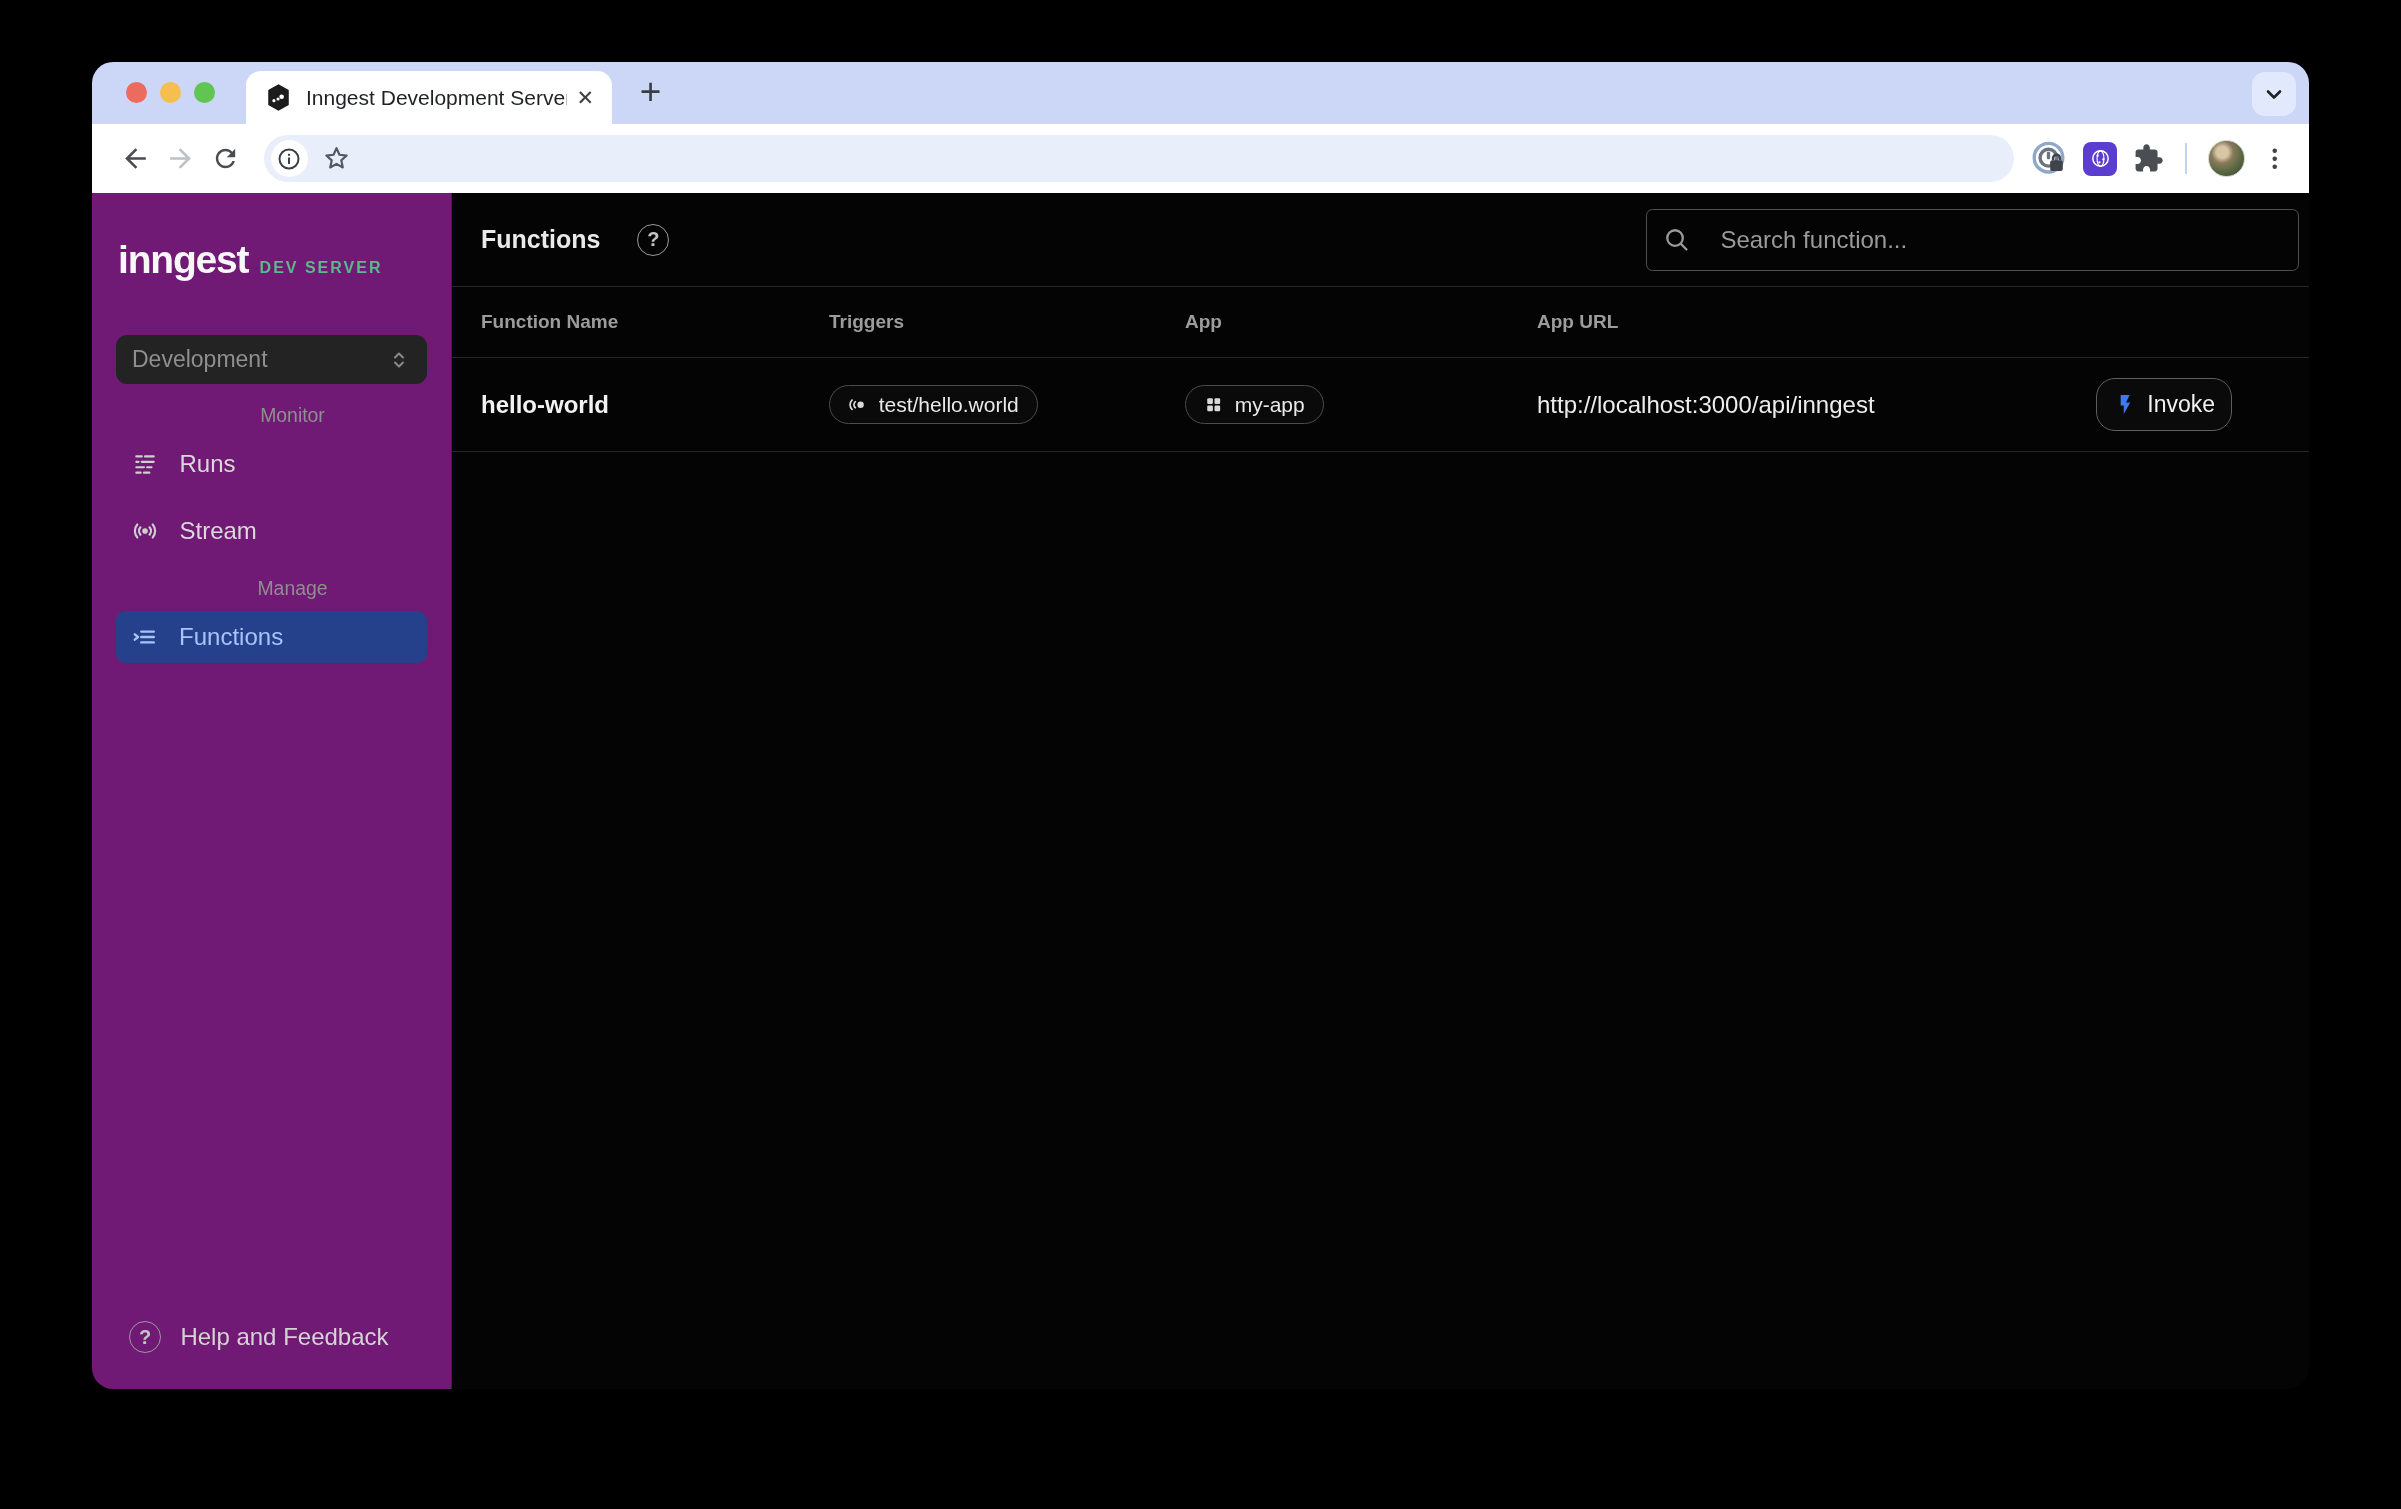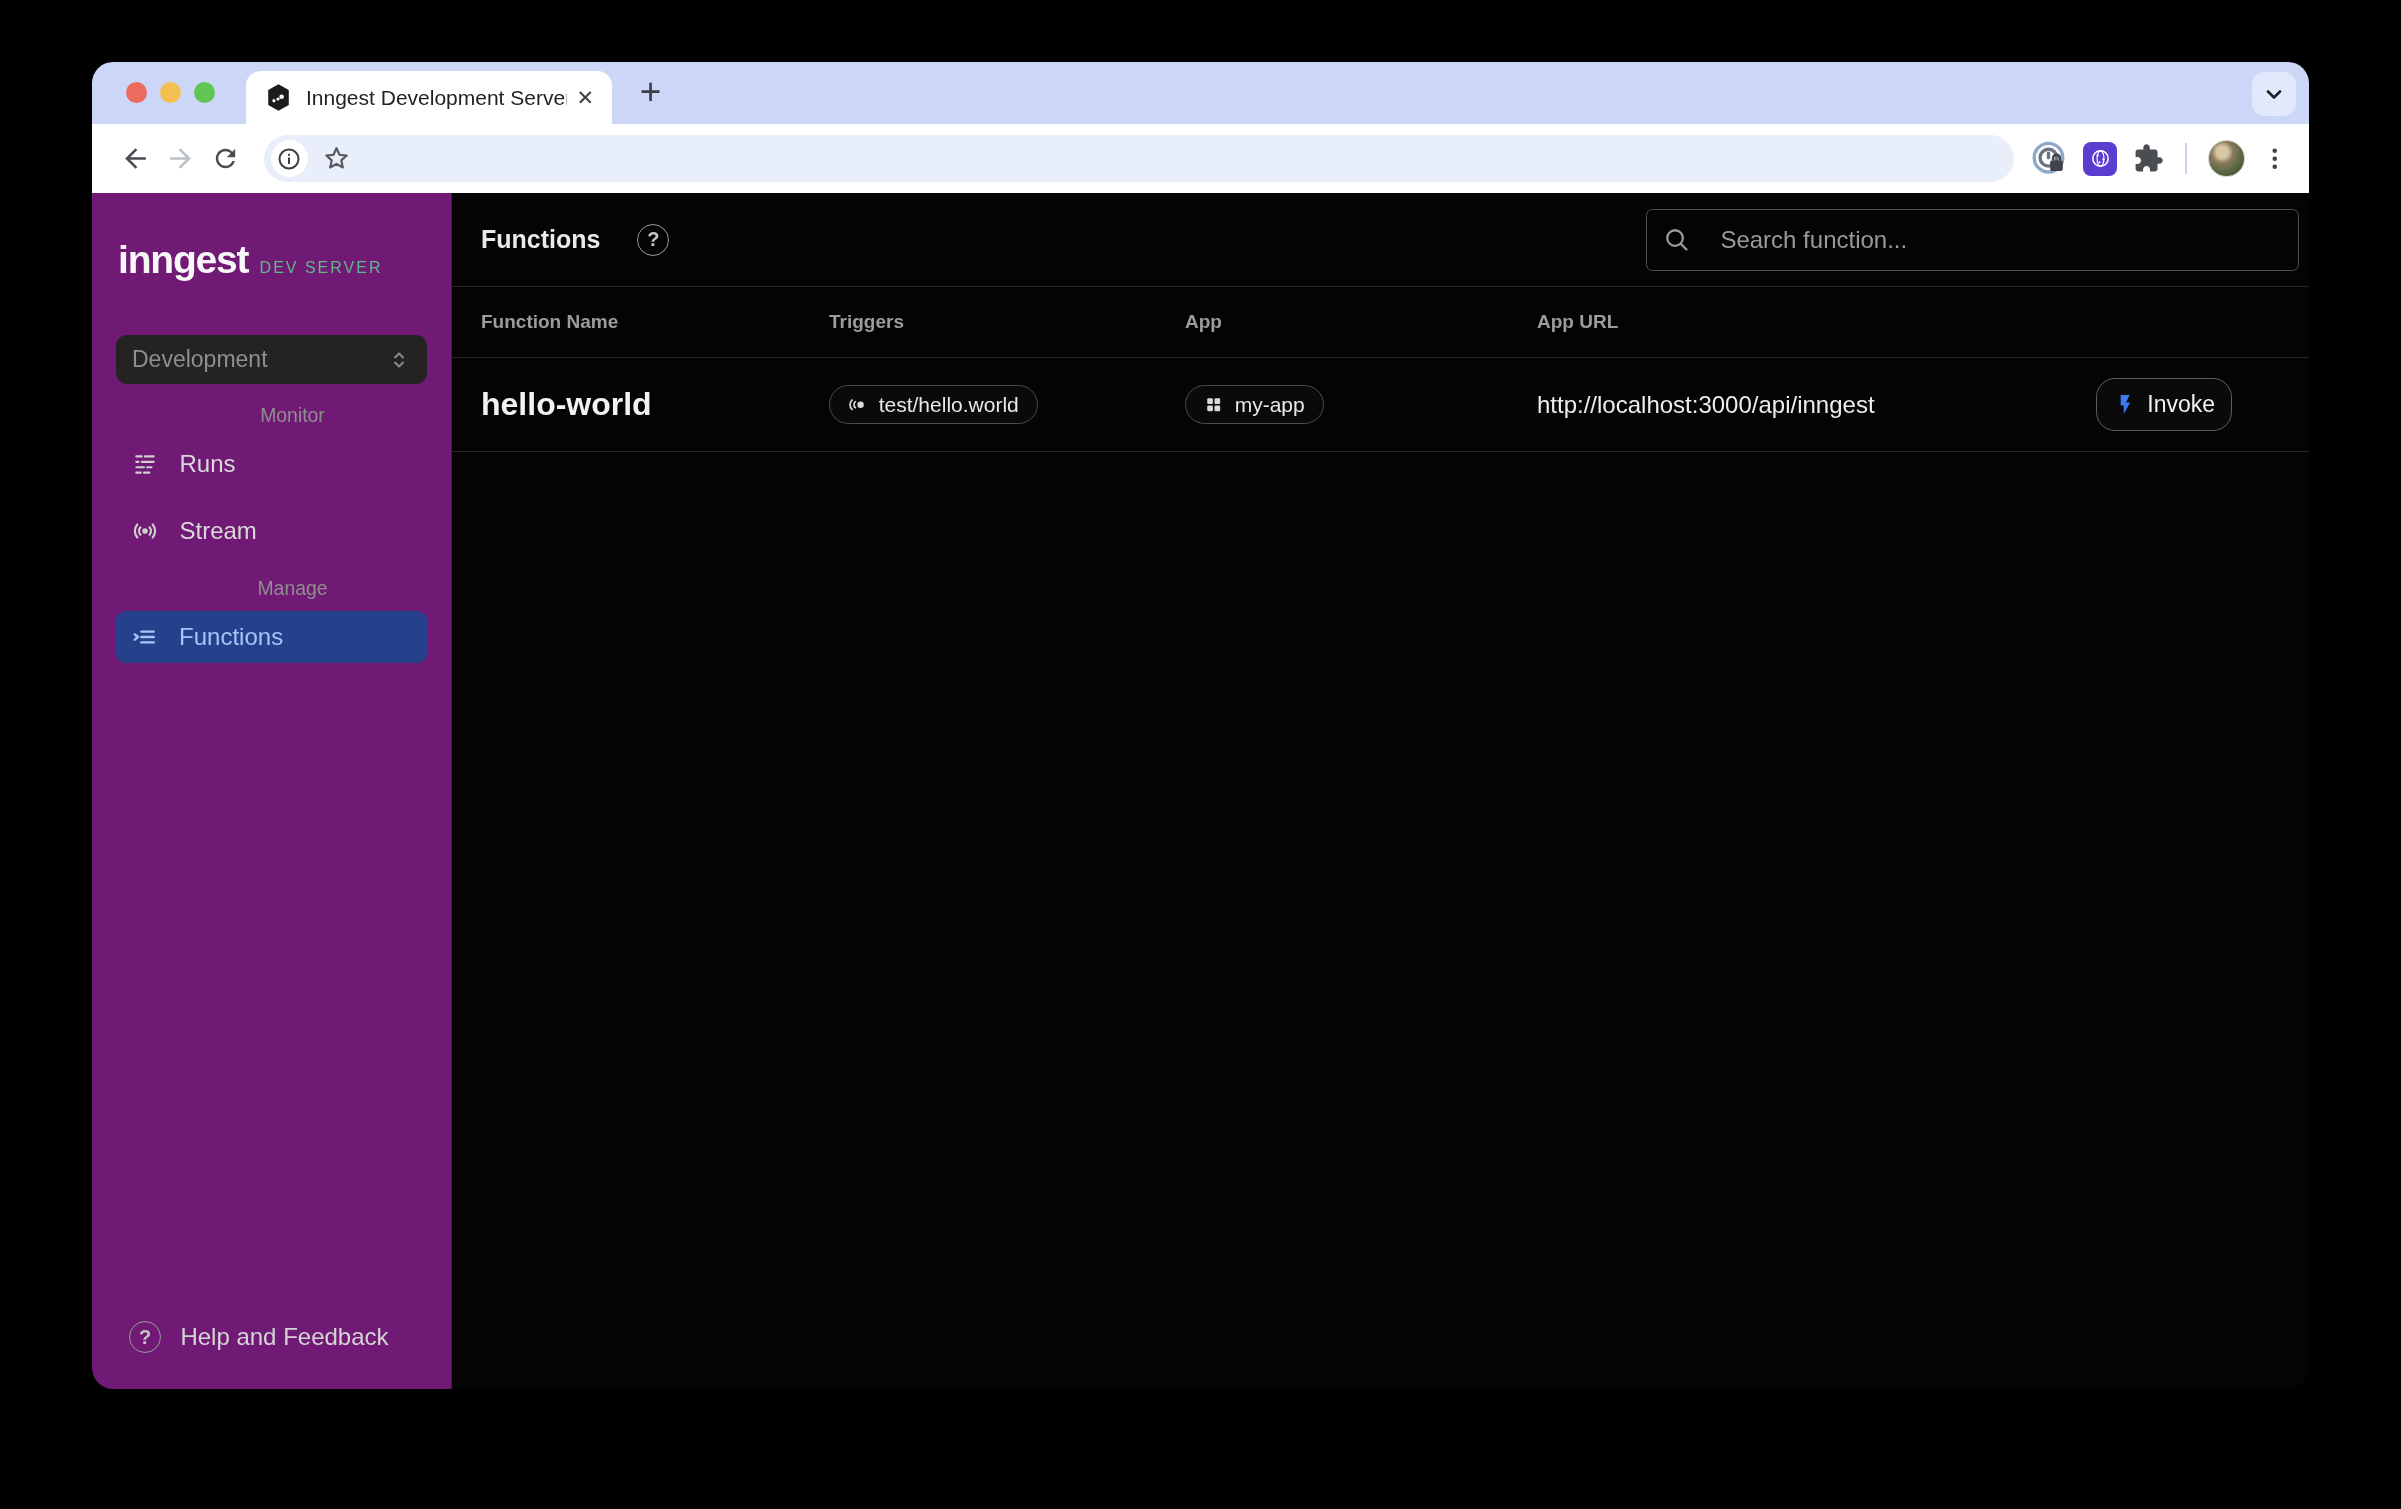--- a/index.html
+++ b/index.html
@@ -52,21 +52,21 @@
   }
   .ext-purple {
     width:34px; height:34px; border-radius:8px; background:#5b3ed0;
     display:flex; align-items:center; justify-content:center;
   }
   
   .content { flex:1; display:flex; min-height:0; background:#040404; }
   .sidebar { width:360px; flex:none; border-right:0.8px solid #2b2b2b; display:flex; flex-direction:column; padding-top:45px; background:#701a75; }
   .logo-row { display:flex; align-items:baseline; padding-left:26px; height:44px; }
   .logo { font-size:39px; font-weight:bold; color:#f7f7f7; letter-spacing:-1.2px; }
-  .logo-badge { font-size:16px; color:#5eb98a; margin-left:11.3px; letter-spacing:2px; font-weight:400; }
+  .logo-badge { font-size:16px; color:#5eb98a; margin-left:11.3px; letter-spacing:2px; font-weight:700; }
   .env-select {
     margin:53px 24px 0; height:49px; background:#232323; border-radius:11.3px;
     display:flex; align-items:center; justify-content:space-between; padding:0 16px;
     color:#8f8f8f; font-size:23px;
   }
   .section-label { margin-top:22px; padding-left:42px; font-size:19.4px; color:#8f8f8f; line-height:19.4px;text-align:center; }
   .nav-item {
     height:52px; margin-top:13px; display:flex; align-items:center; gap:21px;
     padding-left:39px; font-size:24px; color:#d9d9d9;
   }
@@ -93,21 +93,21 @@
     display:flex; align-items:center; padding:0 16px; background:transparent;gap:13px;
   }
   .search-input {
     flex:1; background:transparent; border:none; outline:none; color:#e5e5e5;
     font-size:24px; margin-left:14.6px; font-family:inherit; min-width:0;
   }
   .search-input::placeholder { color:#9a9a9a; }
   .tgrid { display:grid; grid-template-columns:348px 356px 352px 559px 1fr; align-items:center; padding:0 29px; }
   .table-header { height:71px; border-bottom:0.8px solid #262626; font-size:19px; font-weight:600; color:#9c9c9c; flex:none; }
   .table-row { height:94px; border-bottom:0.8px solid #262626; flex:none; }
-  .fn-name { font-size:32px; font-weight:600; color:#f2f2f2; }
+  .fn-name { font-size:24px; font-weight:600; color:#f2f2f2; }
   .pill {
     display:inline-flex; align-items:center; gap:11.3px; height:39px; border:1.6px solid #4c4c4c;
     border-radius:19.4px; padding:0 18px; font-size:21px; color:#e9e9e9; width:fit-content; background:#0a0a0a;
   }
   .url-cell { font-size:24px; color:#ededed; white-space:nowrap; overflow:hidden; }
   .invoke-cell { display:flex; justify-content:flex-end; padding-right:50px; }
   .invoke-btn {
     display:inline-flex; align-items:center; gap:11.3px; height:53px; padding:0 16px;
     border:1.6px solid #5e5e5e; border-radius:19px; background:#0a0a0a;
     font-size:23px; color:#f2f2f2; font-family:inherit;text-align:right;

